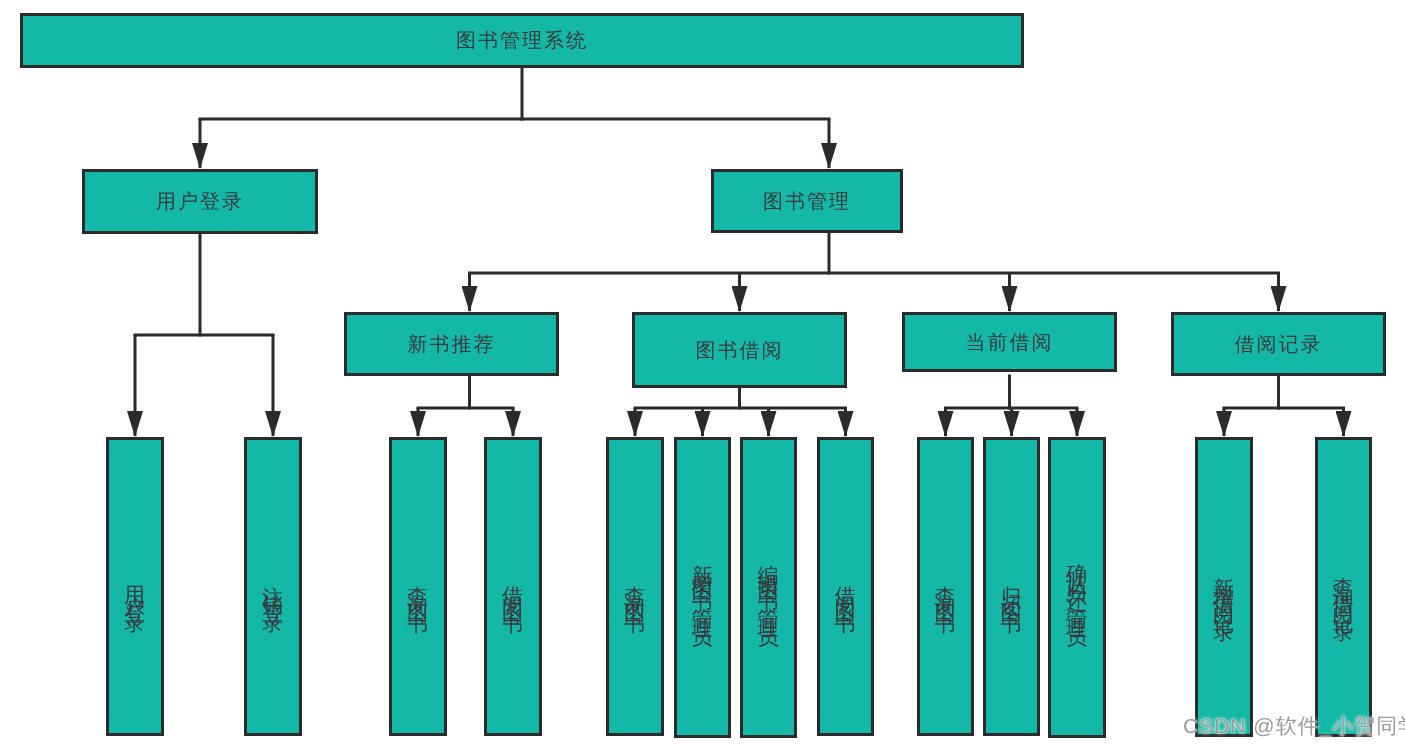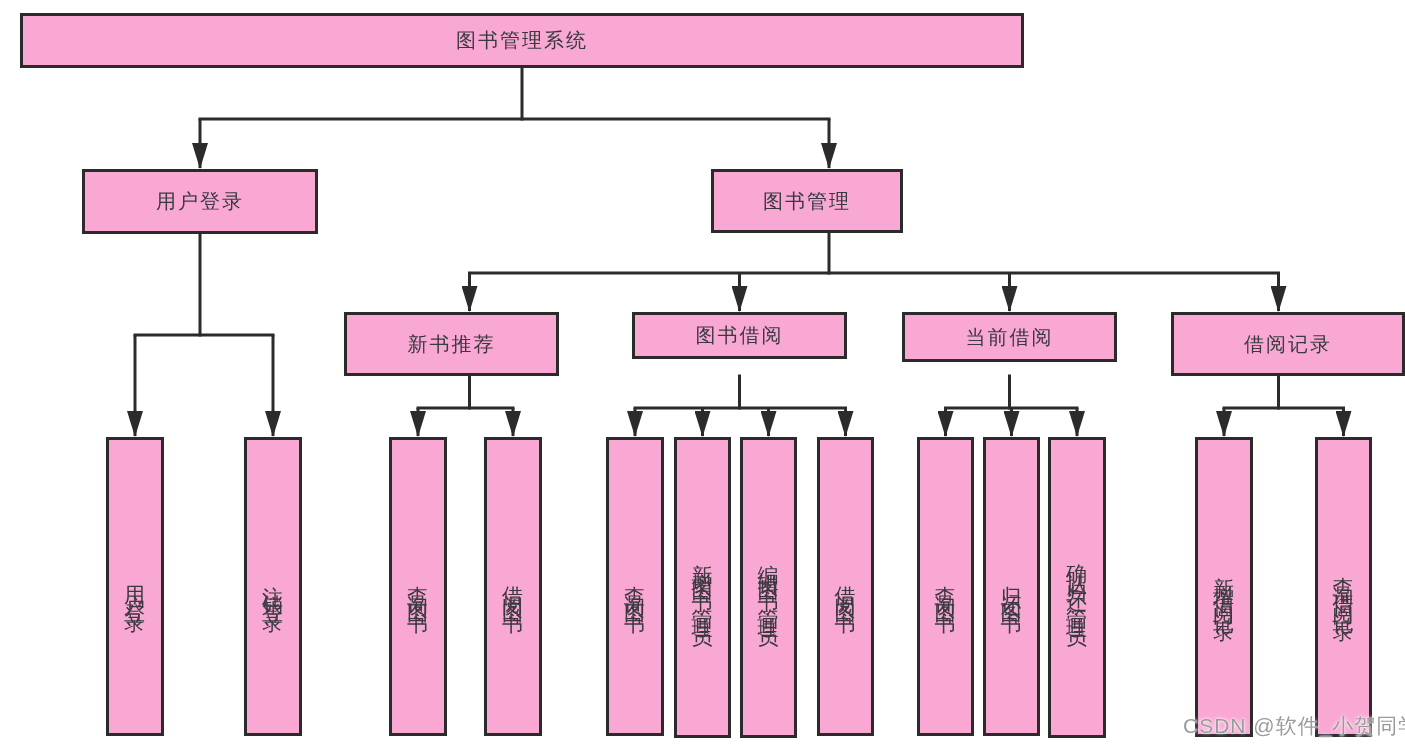--- a/index.html
+++ b/index.html
@@ -22,21 +22,21 @@
   }
   .cline {
     stroke: #2b2b2b;
     stroke-width: 3;
     fill: none;
   }
   .node {
     position: absolute;
     box-sizing: border-box;
     border: 3px solid #2b2b2b;
-    background: #f9a8d4;
+    background: #14b8a6;
     display: flex;
     align-items: center;
     justify-content: center;
     color: #39393f;
     z-index: 2;
   }
   .node.h .label {
     font-size: 20px;
     letter-spacing: 2px;
     white-space: nowrap;
@@ -114,27 +114,27 @@
     </div>
     <div class="node h" style="left: 82px; top: 169px; width: 236px; height: 65px;">
       <span class="label">用户登录</span>
     </div>
     <div class="node h" style="left: 711px; top: 169px; width: 192px; height: 64px;">
       <span class="label">图书管理</span>
     </div>
     <div class="node h" style="left: 344px; top: 312px; width: 215px; height: 64px;">
       <span class="label">新书推荐</span>
     </div>
-    <div class="node h" style="left: 632px; top: 312px; width: 215px; height: 47px;">
+    <div class="node h" style="left: 632px; top: 312px; width: 215px; height: 76px;">
       <span class="label">图书借阅</span>
     </div>
-    <div class="node h" style="left: 902px; top: 312px; width: 215px; height: 50px;">
+    <div class="node h" style="left: 902px; top: 312px; width: 215px; height: 60px;">
       <span class="label">当前借阅</span>
     </div>
-    <div class="node h" style="left: 1171px; top: 312px; width: 234px; height: 64px; text-align: center;">
+    <div class="node h" style="left: 1171px; top: 312px; width: 215px; height: 64px; text-align: center;">
       <span class="label">借阅记录</span>
     </div>
     <div class="node v" style="left: 106px; top: 437px; width: 58px; height: 299px;">
       <span class="label">用户登录</span>
     </div>
     <div class="node v" style="left: 244px; top: 437px; width: 58px; height: 299px;">
       <span class="label">注销登录</span>
     </div>
     <div class="node v" style="left: 389px; top: 437px; width: 58px; height: 299px;">
       <span class="label">查询图书</span>

